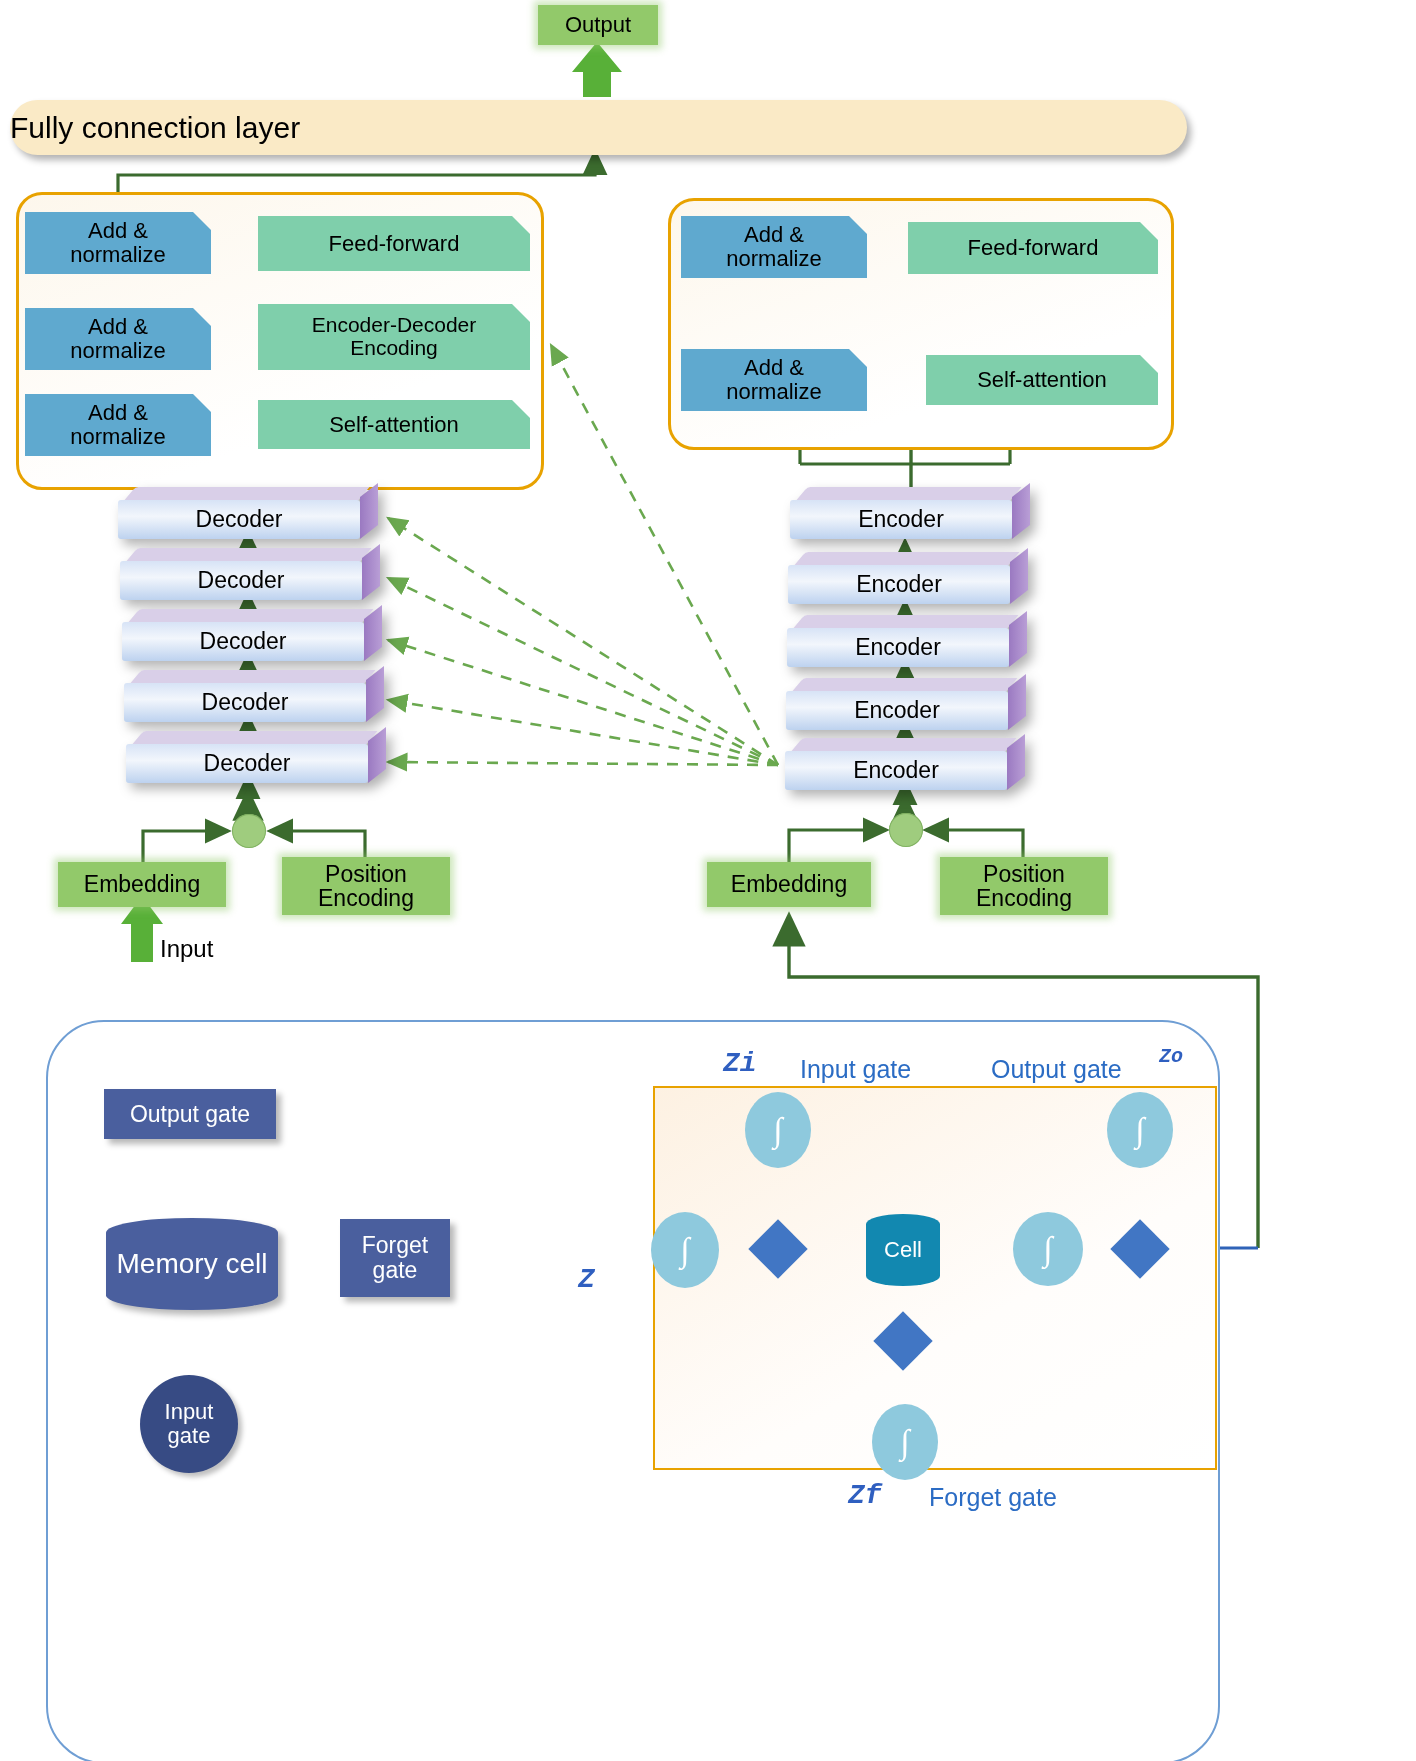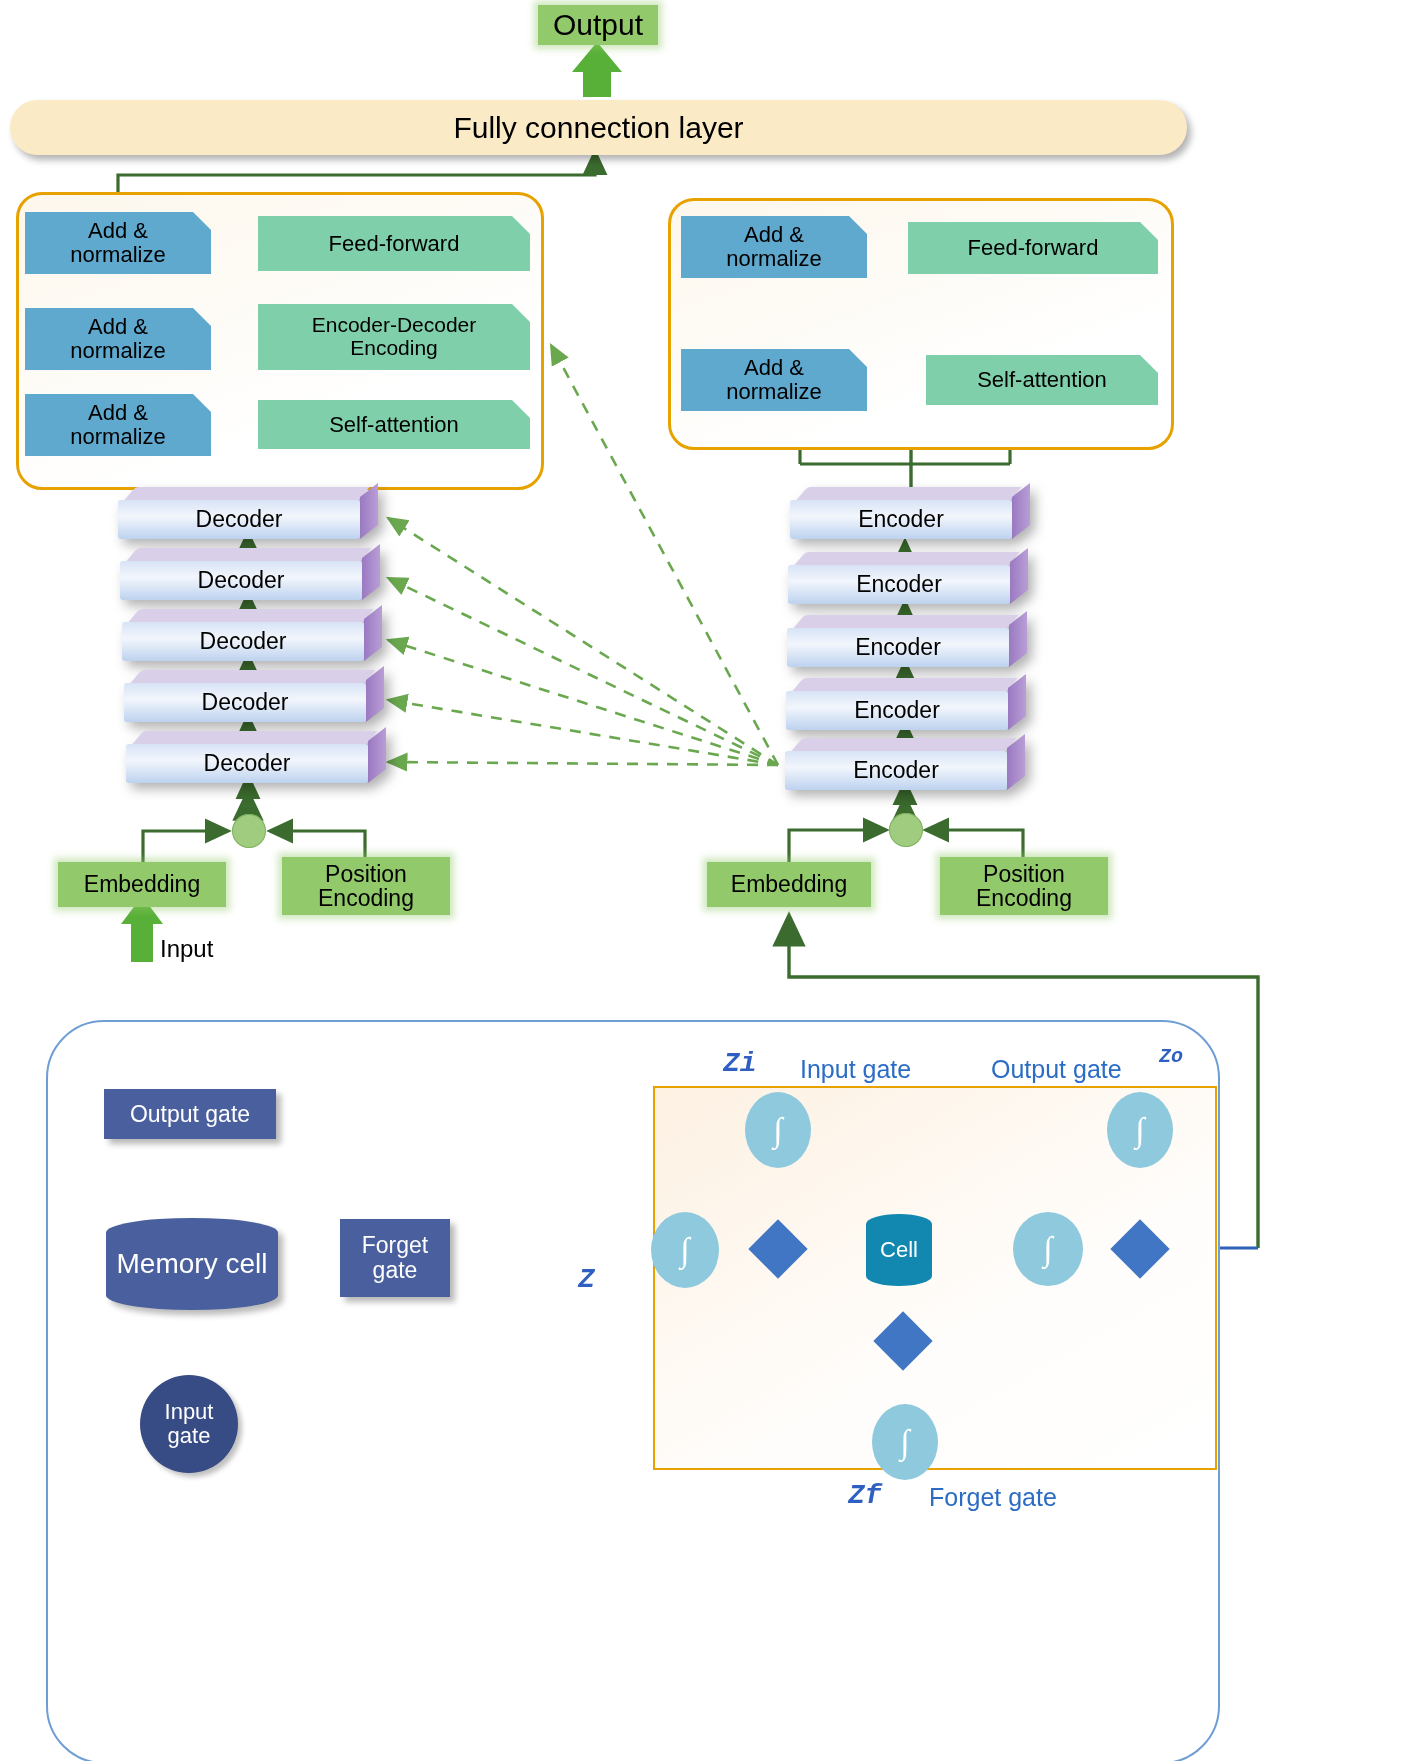--- a/index.html
+++ b/index.html
@@ -12,21 +12,21 @@
     display:flex;align-items:center;justify-content:center;text-align:center;
     color:#000;line-height:1.08;
     clip-path:polygon(0 0, calc(100% - 18px) 0, 100% 18px, 100% 100%, 0 100%);
     filter:drop-shadow(4px 4px 4px rgba(0,0,0,.32));
   }
   .pent.blue{background:#5fa9cf;}
   .pent.green{background:#7fcfab;}
 
   .roundbar{
     border-radius:40px;background:#faeac6;
-    display:flex;align-items:center;justify-content:center;
+    display:flex;align-items:center;
     box-shadow:4px 5px 7px rgba(0,0,0,.30);
     color:#000;
   }
   .outlinebox{
     border:3px solid #e8a200;border-radius:26px;
     background:linear-gradient(160deg,#fdf7ec 0%,#ffffff 70%);
   }
   .greenbox{
     background:#92c96a;color:#000;
     display:flex;align-items:center;justify-content:center;text-align:center;
@@ -213,21 +213,21 @@
       <path d="M903,1412 L903,1376" marker-end="url(#ba)"></path>
       <path d="M903,1490 L903,1442" marker-end="url(#ba)"></path>
       <path d="M903,1585 L903,1500" marker-end="url(#ba)"></path>
       <path d="M903,1761 L903,1610"></path>
 
       <path d="M936,1356 C985,1374 980,1418 927,1424" marker-end="url(#ba)"></path>
       <path d="M880,1424 C829,1414 826,1372 874,1354" marker-end="url(#ba)"></path>
     </g>
   </svg>
 
-  <div class="abs greenbox" style="left:538px;top:5px;width:120px;height:40px;font-size:30px;">
+  <div class="abs greenbox" style="left:538px;top:5px;width:120px;height:40px;font-size:22px;">
     <span>Output</span>
   </div>
 
   <div class="abs roundbar" style="left:10px;top:100px;width:1177px;height:55px;font-size:30px;">
     <span>Fully connection layer</span>
   </div>
 
   <div class="abs outlinebox" style="left:16px;top:192px;width:522px;height:292px;"></div>
 
   <div class="abs pent blue" style="left:25px;top:212px;width:186px;height:62px;font-size:22px;white-space:pre-line;">
@@ -387,21 +387,21 @@
   </div>
 
   <div class="abs zlbl" style="left:578px;top:1264px;font-size:28px;">
     <span>Z</span>
   </div>
   <div class="abs sigm" style="left:651px;top:1212px;width:68px;height:76px;font-size:34px;">
     <span>∫</span>
   </div>
   <div class="abs diamond" style="left:757px;top:1228px;width:42px;height:42px;"></div>
 
-  <div class="abs celldrum" style="left:866px;top:1214px;width:66px;height:72px;font-size:22px;">
+  <div class="abs celldrum" style="left:866px;top:1214px;width:74px;height:72px;font-size:22px;">
     <span>Cell</span>
   </div>
 
   <div class="abs sigm" style="left:1013px;top:1212px;width:70px;height:74px;font-size:34px;">
     <span>∫</span>
   </div>
   <div class="abs diamond" style="left:1119px;top:1228px;width:42px;height:42px;"></div>
 
   <div class="abs diamond" style="left:882px;top:1320px;width:42px;height:42px;"></div>
 

